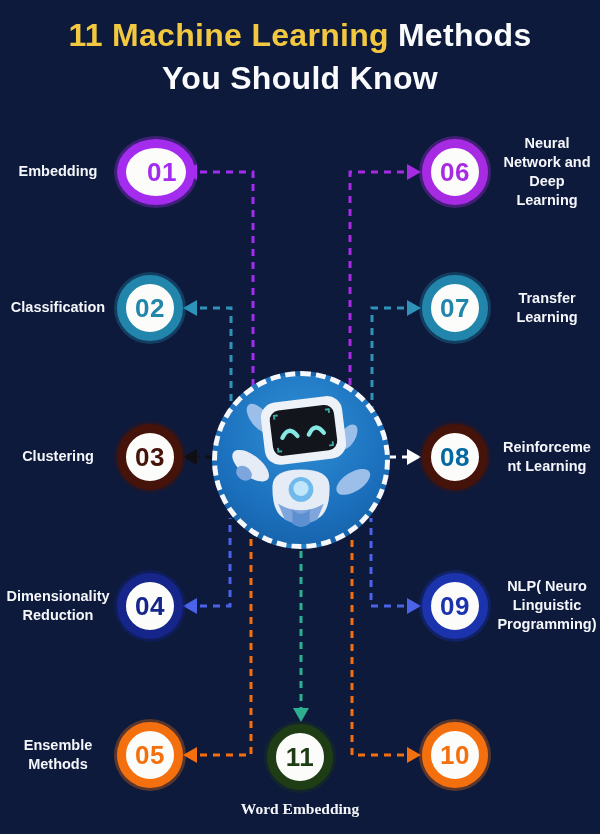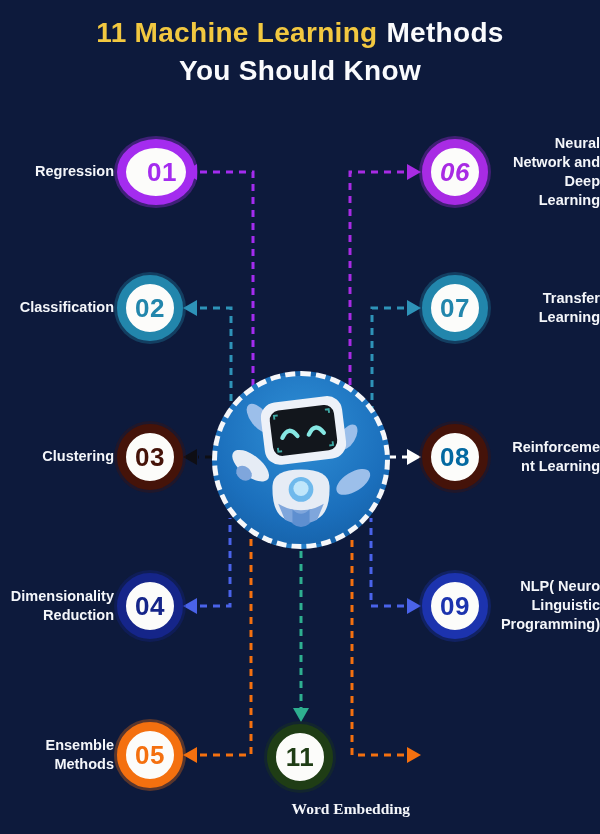--- a/index.html
+++ b/index.html
@@ -3,41 +3,41 @@
 <meta charset="utf-8">
 <style>
   html,body { margin:0; padding:0; background:#0D1A3C; }
   .stage {
     position:relative; width:600px; height:834px; overflow:hidden;
     background:#0D1A3C;
     font-family:"Liberation Sans", sans-serif;
   }
   .title {
     position:absolute; top:14px; left:0; width:600px;
-    text-align:center; font-weight:800; font-size:28px; line-height:1.35;
+    text-align:center; font-weight:800; font-size:32px; line-height:1.35;
     color:#FAFBFD; letter-spacing:.3px;
   }
   .t-rest { margin-left:9px; }
   .connectors { position:absolute; left:0; top:0; }
   .connectors path { fill:none; stroke-width:3; stroke-dasharray:7 6; }
   .center-wrap {
     position:absolute; left:212px; top:371px; width:178px; height:178px;
     box-sizing:border-box; border:5px dashed #F5F7FA; border-radius:50%;
     background: radial-gradient(circle at 50% 32%, #2F8FD6 0%, #1B6FBC 62%, #135A9E 100%);
     display:flex; align-items:center; justify-content:center;
   }
   .circle {
     position:absolute; width:48px; height:48px; box-sizing:content-box;
     border:9px solid #999; border-radius:50%; background:#FCFCFA;
     display:flex; align-items:center; justify-content:center;
     font-weight:800; font-size:26px; letter-spacing:.5px;
   }
   .lbl {
     position:absolute; color:#F4F6FA; font-weight:700; font-size:14.5px;
-    line-height:1.32; text-align:right; white-space:pre-line;
+    line-height:1.32; text-align:center; white-space:pre-line;
   }
   .lbl-left  { left:2px;  width:112px; transform:translateY(-50%); }
   .lbl-right { left:494px; width:106px; transform:translateY(-50%); }
   .lbl-bottom { left:190px; width:220px; top:799px; font-size:15.5px;font-family:Liberation Serif, serif; }
 </style>
 </head>
 <body>
 
 <div class="stage" style="background: rgb(13, 26, 60);">
 
@@ -89,21 +89,21 @@
         </g>
         <path d="M50 107 q1 -17 30 -17 q29 0 30 17 q1 28 -13 35 q-17 8 -34 0 q-14 -7 -13 -35" fill="#E6ECF5"></path>
         <path d="M56 126 q24 14 48 0 l-7 17 q-17 9 -34 0 z" fill="#7FA6DC"></path>
         <circle cx="80" cy="111" r="13" fill="#6FB9EC"></circle>
         <circle cx="80" cy="110" r="8" fill="#BFE6FB"></circle>
         <path d="M71 132 q9 9 18 0 l0 15 q-9 7 -18 0 z" fill="#5E8FD0"></path>
       </g>
     </svg>
   </div>
 
-  <div class="lbl lbl-left" style="top:172px">Regression</div>
+  <div class="lbl lbl-left" style="top:172px">Embedding</div>
   <div class="circle" style="left: 117px; top: 139px; border-color: rgb(164, 44, 239); color: rgb(164, 44, 239); box-shadow: rgba(164, 44, 239, 0.333) 0px 0px 0px 3px; padding-left: 12px;">
       <span>01</span>
     </div>
 
   <div class="lbl lbl-left" style="top:308px">Classification</div>
   <div class="circle" style="left: 117px; top: 275px; border-color: rgb(34, 134, 172); color: rgb(34, 134, 172); box-shadow: rgba(34, 134, 172, 0.333) 0px 0px 0px 3px;">
       <span>02</span>
     </div>
 
   <div class="lbl lbl-left" style="top:457px">Clustering</div>
@@ -120,21 +120,21 @@
   <div class="lbl lbl-left" style="top:755px">Ensemble
 Methods</div>
   <div class="circle" style="left: 117px; top: 722px; border-color: rgb(244, 112, 15); color: rgb(244, 112, 15); box-shadow: rgba(244, 112, 15, 0.333) 0px 0px 0px 3px;">
       <span>05</span>
     </div>
 
   <div class="lbl lbl-right" style="top:172px">Neural
 Network and
 Deep
 Learning</div>
-  <div class="circle" style="left: 422px; top: 139px; border-color: rgb(168, 43, 228); color: rgb(168, 43, 228); box-shadow: rgba(168, 43, 228, 0.333) 0px 0px 0px 3px; font-style: italic;">
+  <div class="circle" style="left: 422px; top: 139px; border-color: rgb(168, 43, 228); color: rgb(168, 43, 228); box-shadow: rgba(168, 43, 228, 0.333) 0px 0px 0px 3px;">
       <span>06</span>
     </div>
 
   <div class="lbl lbl-right" style="top:308px">Transfer
 Learning</div>
   <div class="circle" style="left: 422px; top: 275px; border-color: rgb(34, 134, 172); color: rgb(34, 134, 172); box-shadow: rgba(34, 134, 172, 0.333) 0px 0px 0px 3px;">
       <span>07</span>
     </div>
 
   <div class="lbl lbl-right" style="top:457px">Reinforceme
@@ -143,19 +143,22 @@
       <span>08</span>
     </div>
 
   <div class="lbl lbl-right" style="top:606px">NLP( Neuro
 Linguistic
 Programming)</div>
   <div class="circle" style="left: 422px; top: 573px; border-color: rgb(28, 51, 174); color: rgb(28, 51, 174); box-shadow: rgba(28, 51, 174, 0.333) 0px 0px 0px 3px;">
       <span>09</span>
     </div>
 
+  <div class="circle" style="left: 422px; top: 722px; border-color: rgb(244, 112, 15); color: rgb(244, 112, 15); box-shadow: rgba(244, 112, 15, 0.333) 0px 0px 0px 3px;">
+      <span>10</span>
+    </div>
 
   <div class="circle" style="left: 267px; top: 724px; border-color: rgb(31, 61, 21); color: rgb(31, 61, 21); box-shadow: rgba(31, 61, 21, 0.333) 0px 0px 0px 3px;">
       <span>11</span>
     </div>
   <div class="lbl lbl-bottom">Word Embedding</div>
 
 </div>
 
 </body></html>

